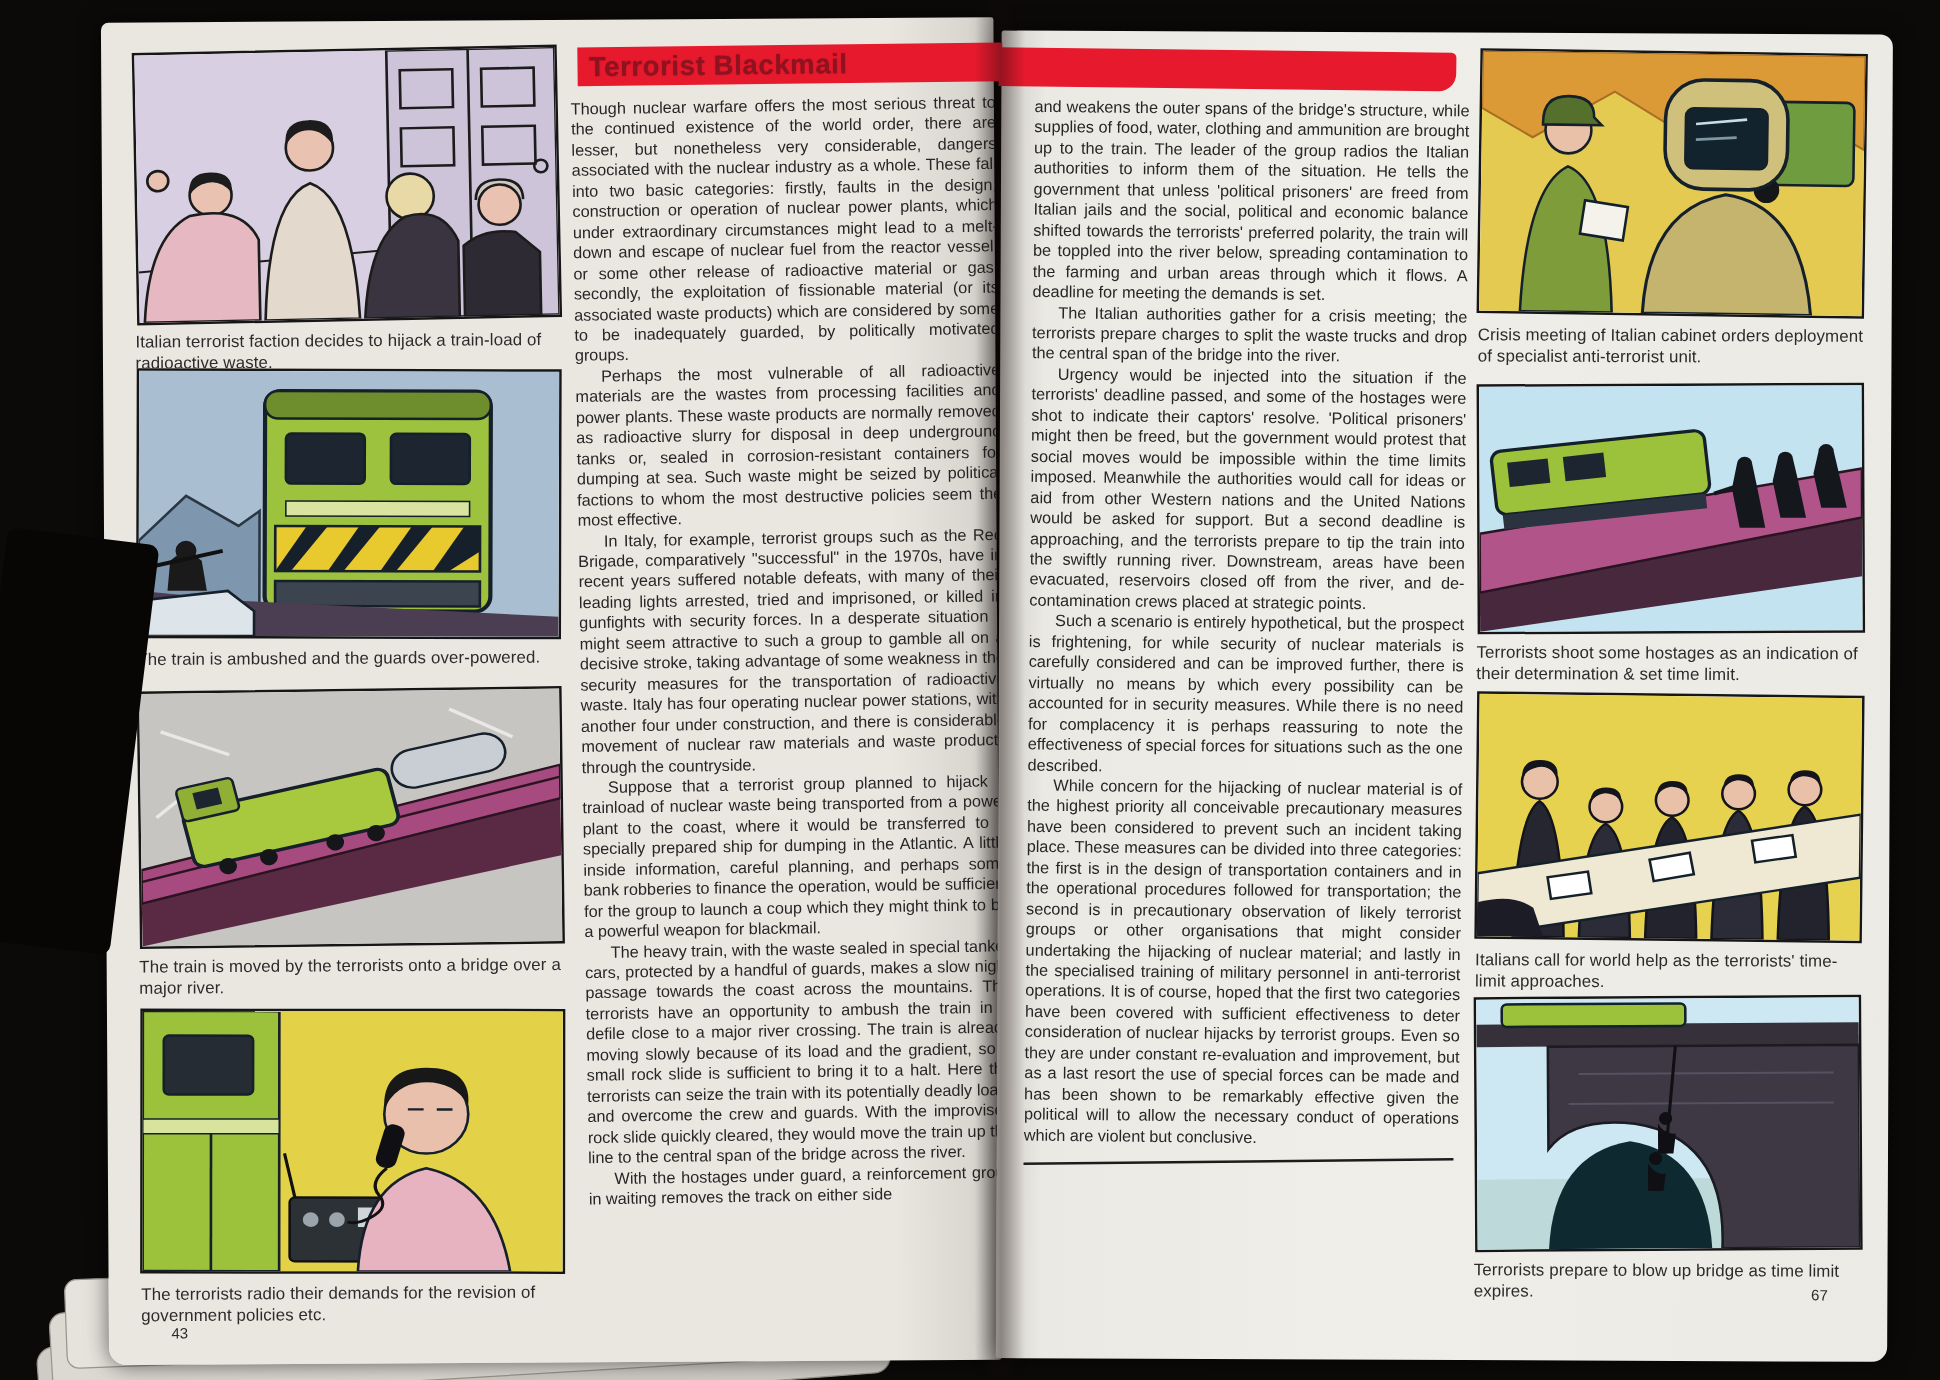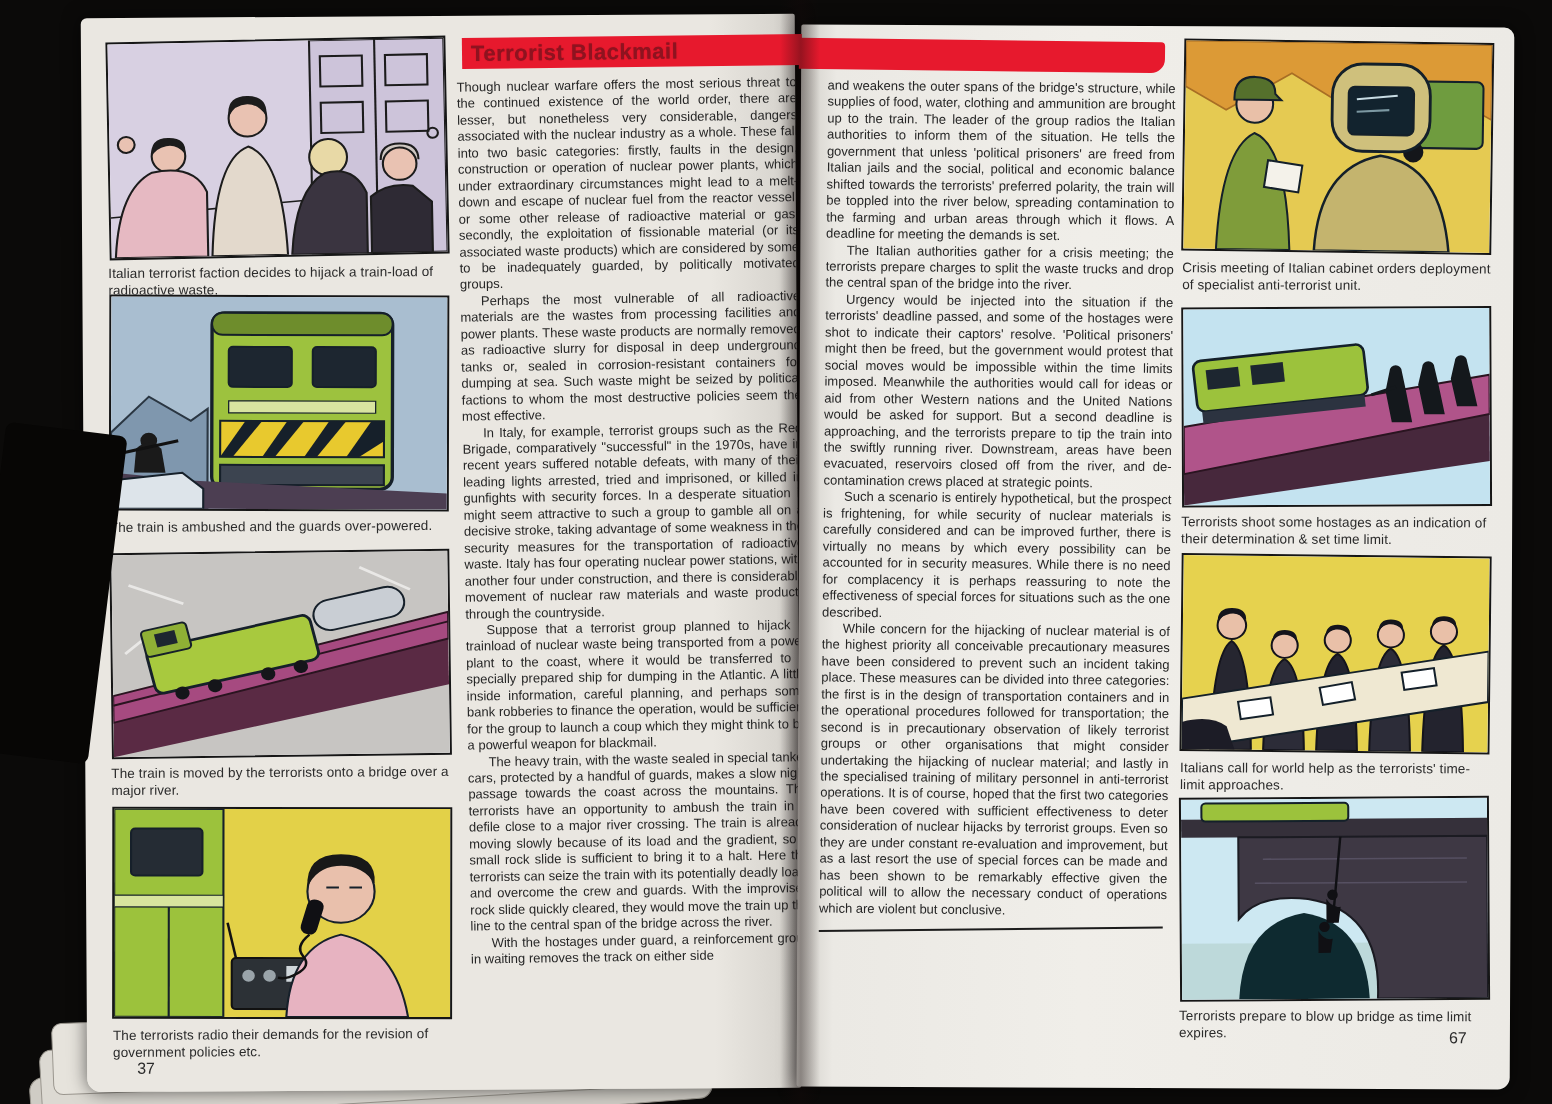--- a/index.html
+++ b/index.html
@@ -35,21 +35,21 @@
   .col-l{left:380px;top:62px;width:340px;transform:rotate(-0.6deg);}
   .col-r{left:24px;top:54px;width:348px;transform:rotate(0.35deg);}
   .bodycol p{margin:0;text-indent:1.6em;}
   .bodycol p.nofirst{text-indent:0;}
   .end-rule{margin-top:10px;width:344px;border-top:2px solid #1c1c1c;transform:rotate(-1.2deg);}
   
   .figure{position:absolute;}
   .fig-art{border:2px solid #161616;background:#fff;display:block;box-sizing:border-box;}
   .fig-art svg{display:block;width:100%;height:100%;}
   .caption{margin-top:7px;font-size:13.5px;line-height:17px;color:#2b2b2b;letter-spacing:.1px;}
-  .pageno{position:absolute;font-size:16px;color:#2b2b2b;}
+  .pageno{position:absolute;font-size:12px;color:#2b2b2b;}
 </style>
 </head>
 <body>
 
 <div class="photo">
 
   <div class="stack stack3"></div>
   <div class="stack stack2"></div>
   <div class="stack stack1"></div>
 
@@ -153,21 +153,21 @@
           <line x1="112" y1="40" x2="118" y2="40" stroke="#16202a"></line>
           <g transform="rotate(16 94 56)">
             <rect x="90" y="46" width="8" height="18" rx="3.5" fill="#101014"></rect>
           </g>
           <path d="M93 64 q-7 6 -3 11 q4 5 -3 9 q-5 3 -9 2" stroke="#111" fill="none" stroke-width="1.2"></path>
         </svg>
       </div>
       <div class="caption">The terrorists radio their demands for the revision of government policies etc.</div>
     </div>
 
-    <div class="pageno" style="left:50px;top:1042px;">37</div>
+    <div class="pageno" style="left:50px;top:1042px;">43</div>
 
     <div class="bodycol col-l">
       <p class="nofirst">Though nuclear warfare offers the most serious threat to the continued existence of the world order, there are lesser, but nonetheless very considerable, dangers associated with the nuclear industry as a whole. These fall into two basic categories: firstly, faults in the design, construction or operation of nuclear power plants, which under extraordinary circumstances might lead to a melt-down and escape of nuclear fuel from the reactor vessel, or some other release of radioactive material or gas: secondly, the exploitation of fissionable material (or its associated waste products) which are considered by some to be inadequately guarded, by politically motivated groups.</p>
       <p>Perhaps the most vulnerable of all radioactive materials are the wastes from processing facilities and power plants. These waste products are normally removed as radioactive slurry for disposal in deep underground tanks or, sealed in corrosion-resistant containers for dumping at sea. Such waste might be seized by political factions to whom the most destructive policies seem the most effective.</p>
       <p>In Italy, for example, terrorist groups such as the Red Brigade, comparatively "successful" in the 1970s, have in recent years suffered notable defeats, with many of their leading lights arrested, tried and imprisoned, or killed in gunfights with security forces. In a desperate situation it might seem attractive to such a group to gamble all on a decisive stroke, taking advantage of some weakness in the security measures for the transportation of radioactive waste. Italy has four operating nuclear power stations, with another four under construction, and there is considerable movement of nuclear raw materials and waste products through the countryside.</p>
       <p>Suppose that a terrorist group planned to hijack a trainload of nuclear waste being transported from a power plant to the coast, where it would be transferred to a specially prepared ship for dumping in the Atlantic. A little inside information, careful planning, and perhaps some bank robberies to finance the operation, would be sufficient for the group to launch a coup which they might think to be a powerful weapon for blackmail.</p>
       <p>The heavy train, with the waste sealed in special tanker cars, protected by a handful of guards, makes a slow night passage towards the coast across the mountains. The terrorists have an opportunity to ambush the train in a defile close to a major river crossing. The train is already moving slowly because of its load and the gradient, so a small rock slide is sufficient to bring it to a halt. Here the terrorists can seize the train with its potentially deadly load, and overcome the crew and guards. With the improvised rock slide quickly cleared, they would move the train up the line to the central span of the bridge across the river.</p>
       <p>With the hostages under guard, a reinforcement group in waiting removes the track on either side</p>
     </div>
   </div>

